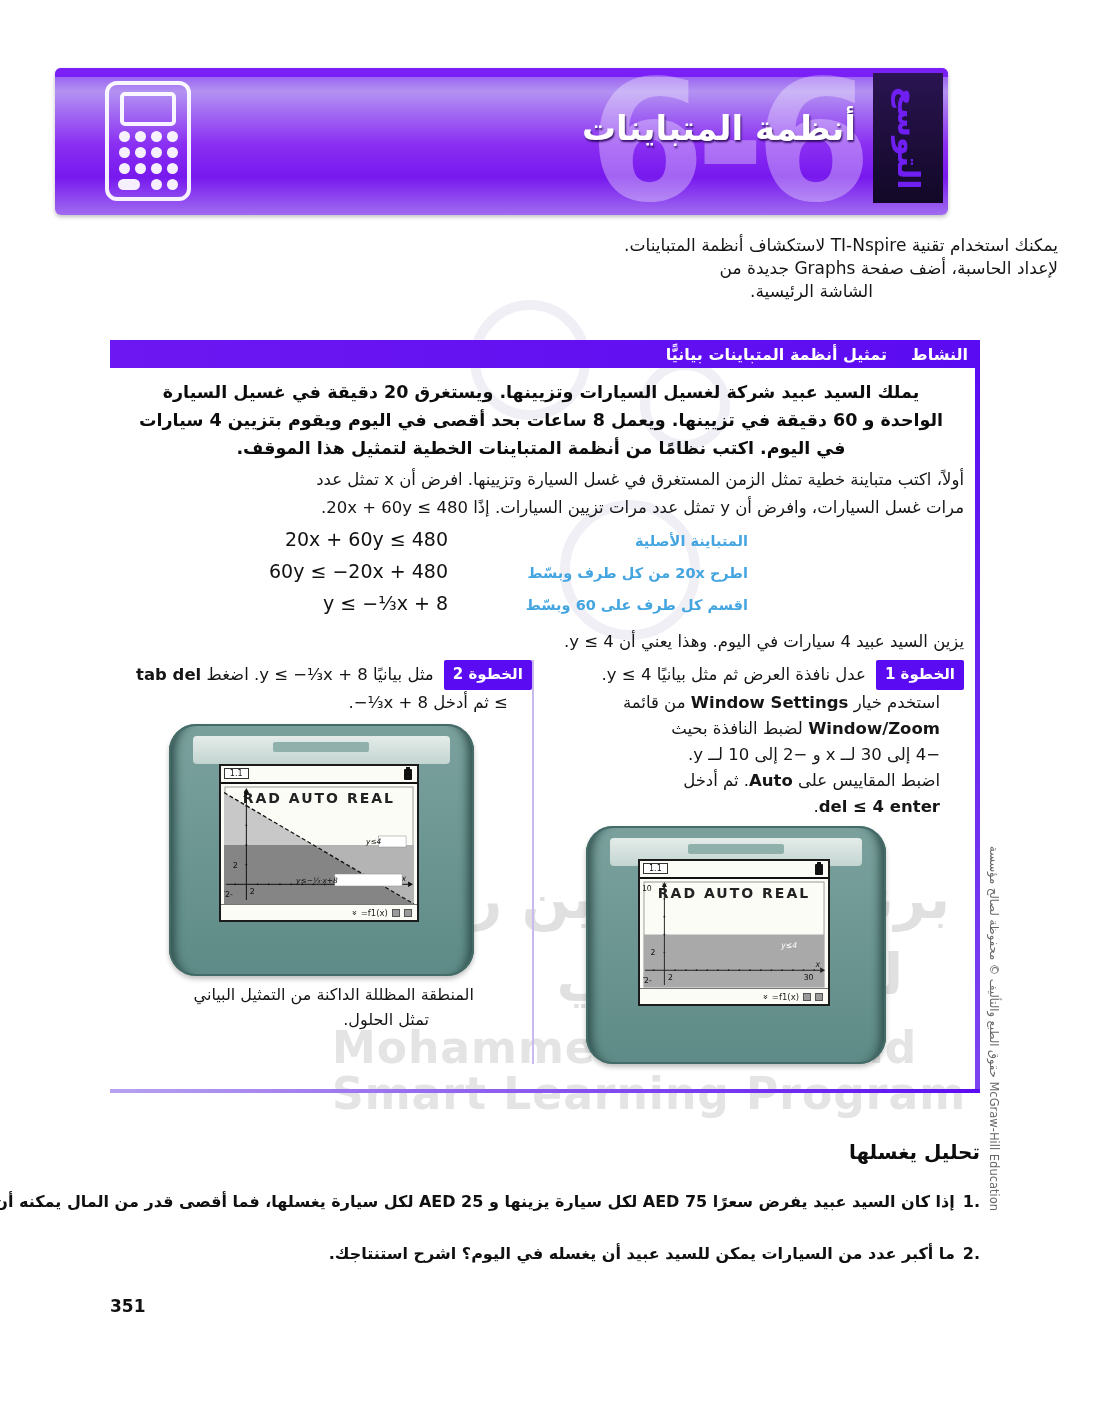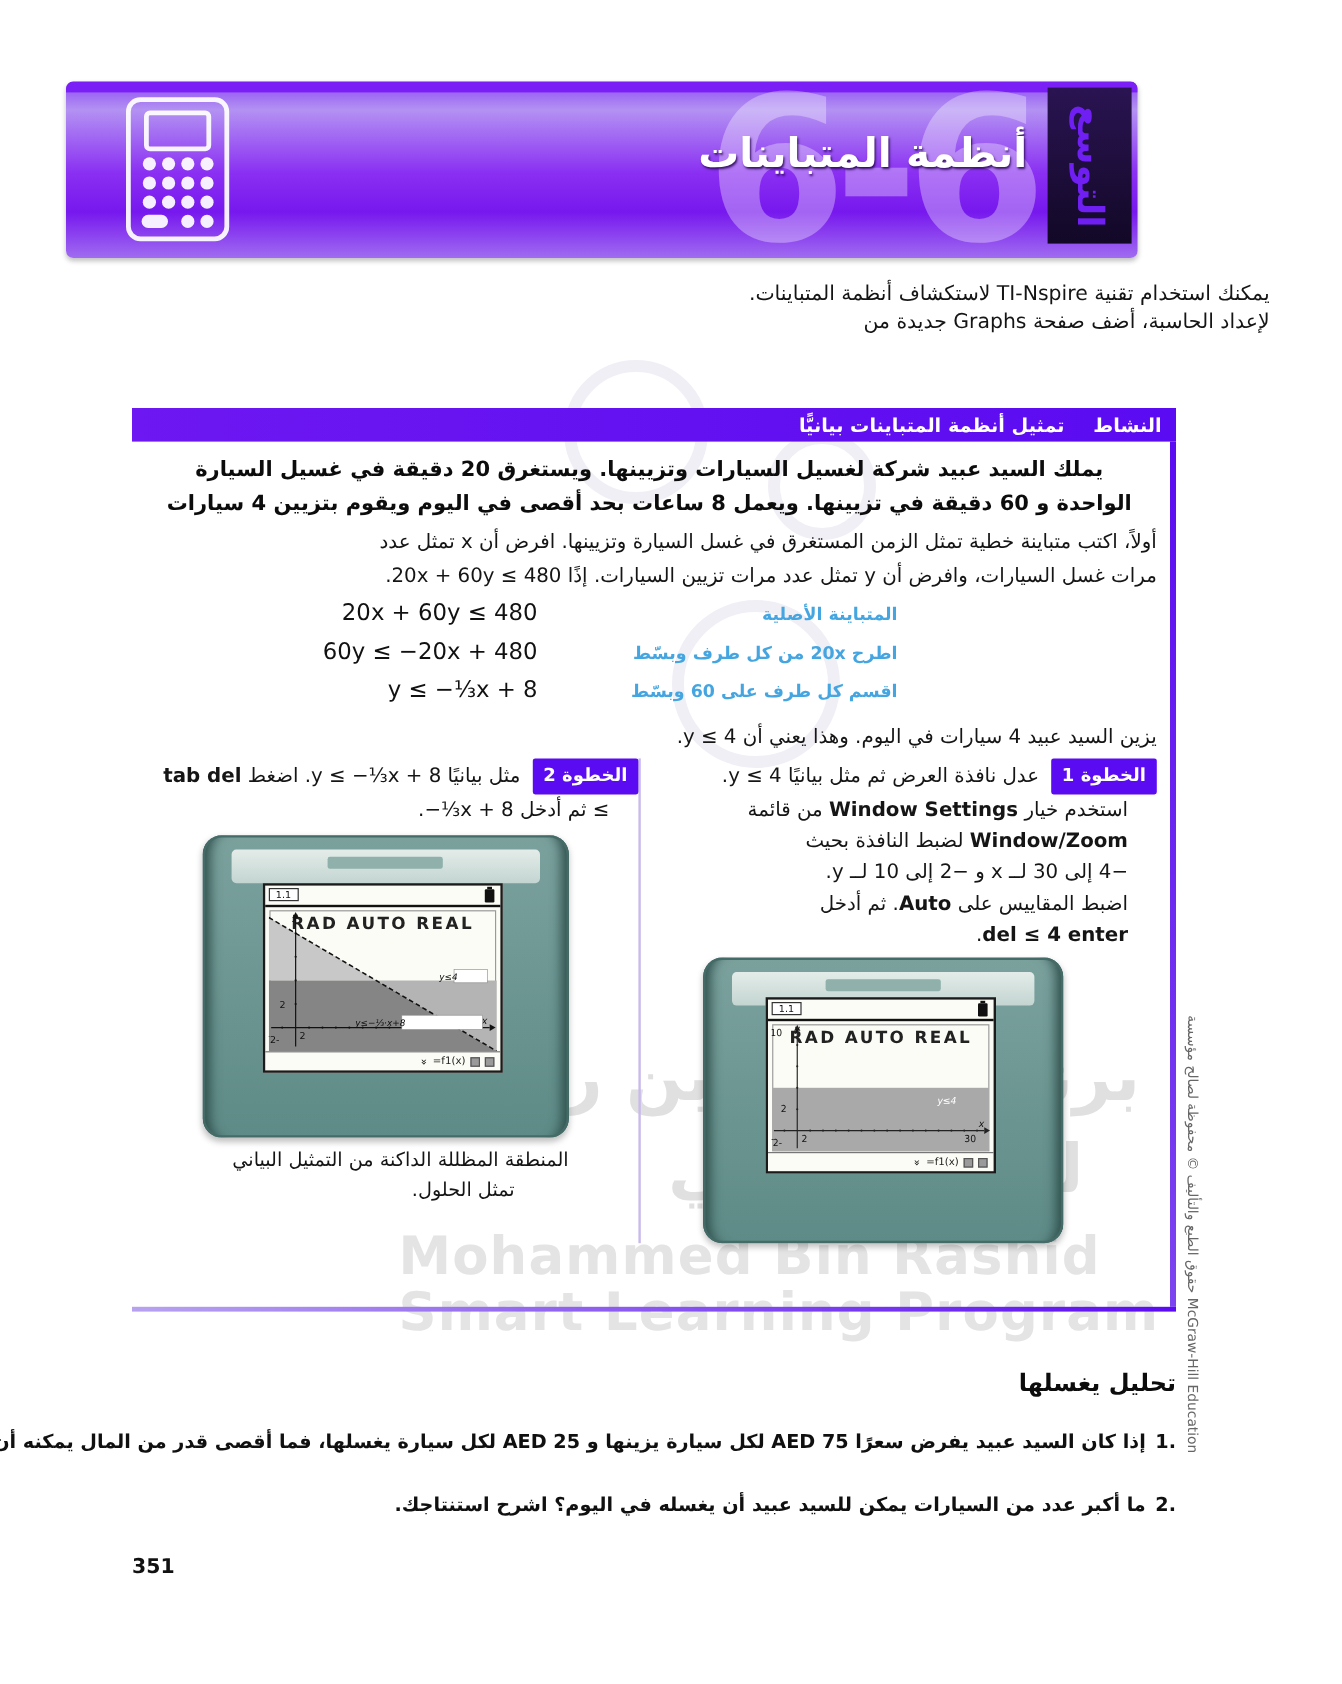--- a/index.html
+++ b/index.html
@@ -67,21 +67,21 @@
   .cols { display:flex; direction:rtl; margin-top:4px; }
   .col-step1 { width:450px; }
   .col-div { width:2px; background:#c9b9ec; }
   .col-step2 { flex:1; }
   .step { direction:rtl; text-align:right; font-size:16.5px; line-height:26px; color:#151515;margin-left:18px; }
   .step .cont { padding-left:4px; padding-right:24px; }
   .step-label { display:inline-block; background:#5b0bf1; color:#fff; font-weight:800; font-size:15px;
     padding:1px 9px 3px; border-radius:2px; margin-left:10px; vertical-align:middle; }
 
   
-  .calc { position:relative; width:305px; border-radius:16px;
+  .calc { position:relative; width:305px; border-radius:27px;
     background:linear-gradient(180deg,#7ba19d,#5e8b87);
     box-shadow:inset 0 0 0 2px #446b67, inset 16px 0 10px -10px #2f4f4c,
                inset -16px 0 10px -10px #2f4f4c, 0 3px 5px rgba(0,0,0,.25); }
   .calc-strip { position:absolute; top:12px; left:24px; right:24px; height:28px;
     background:linear-gradient(#e4ece9,#c3d5d1); border-radius:4px; }
   .calc-spk { position:absolute; top:18px; left:50%; transform:translateX(-50%);
     width:96px; height:10px; background:#8fb0ab; border-radius:2px; }
   .screen { position:absolute; background:#fcfcf6; border:2px solid #1b1b1b; }
   .calc1 { height:252px; margin:8px 58px 0 0; }
   .calc1 .screen { left:50px; right:55px; top:40px; bottom:54px; }
@@ -156,34 +156,36 @@
       <div class="banner-title">أنظمة المتباينات</div>
     </div>
     <div class="banner-side">
       <span>التوسع</span>
     </div>
   </header>
 
   <div class="intro">
     <div class="line">يمكنك استخدام تقنية TI-Nspire لاستكشاف أنظمة المتباينات.</div>
     <div class="line">لإعداد الحاسبة، أضف صفحة Graphs جديدة من</div>
+    <div class="line l3">الشاشة الرئيسية.</div>
   </div>
 
   <section class="activity">
     <div class="act-header">
       <span>النشاط</span>
       <span>تمثيل أنظمة المتباينات بيانيًّا</span>
     </div>
     <div class="act-right-border"></div>
     <div class="act-bottom"></div>
 
     <div class="act-body">
       <div class="problem">
         <div class="line">يملك السيد عبيد شركة لغسيل السيارات وتزيينها. ويستغرق 20 دقيقة في غسيل السيارة</div>
         <div class="line">الواحدة و 60 دقيقة في تزيينها. ويعمل 8 ساعات بحد أقصى في اليوم ويقوم بتزيين 4 سيارات</div>
+        <div class="line">في اليوم. اكتب نظامًا من أنظمة المتباينات الخطية لتمثيل هذا الموقف.</div>
       </div>
 
       <div class="para">
         <div class="line">أولاً، اكتب متباينة خطية تمثل الزمن المستغرق في غسل السيارة وتزيينها. افرض أن x تمثل عدد</div>
         <div class="line"><span>مرات غسل السيارات، وافرض أن y تمثل عدد مرات تزيين السيارات. إذًا</span> <span class="math-ltr">20x + 60y ≤ 480</span><span>.</span></div>
       </div>
 
 
       <div class="mathrows">
         <div class="eq-row">

